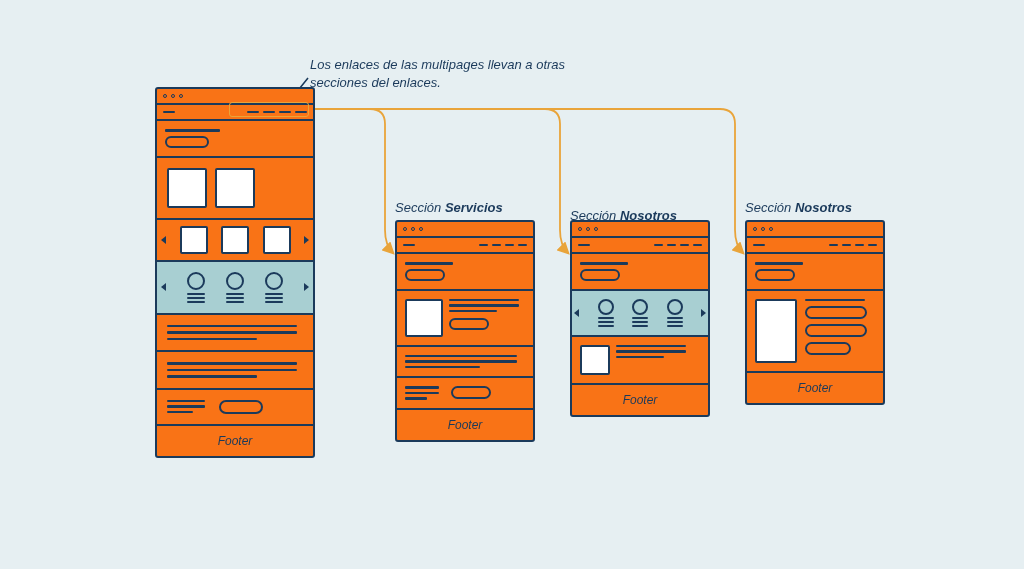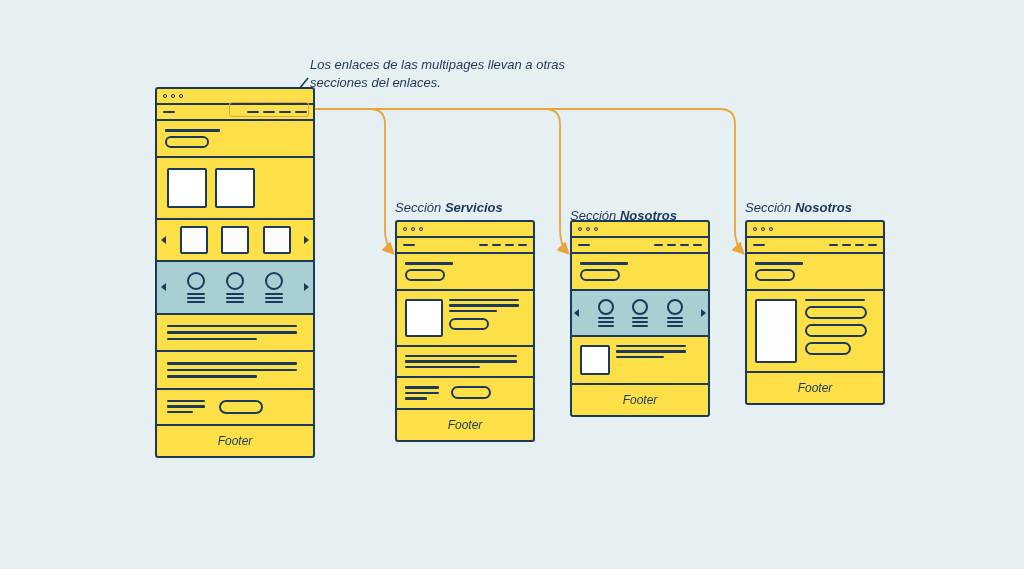--- a/index.html
+++ b/index.html
@@ -32,21 +32,21 @@
     position: absolute;
     font-style: italic;
     font-size: 13px;
     color: #1b3a5b;
   }
   .section-label b { font-weight: 700; }
 
   
   .wf {
     position: absolute;
-    background: #fde047;
+    background: #f97316;
     border: 2px solid #1b3a5b;
     border-radius: 3px;
   }
   .sep { border-top: 2px solid #1b3a5b; }
   .hdr {
     height: 14px;
     padding: 4px 6px;
     display: flex;
     gap: 4px;
     align-items: center;

